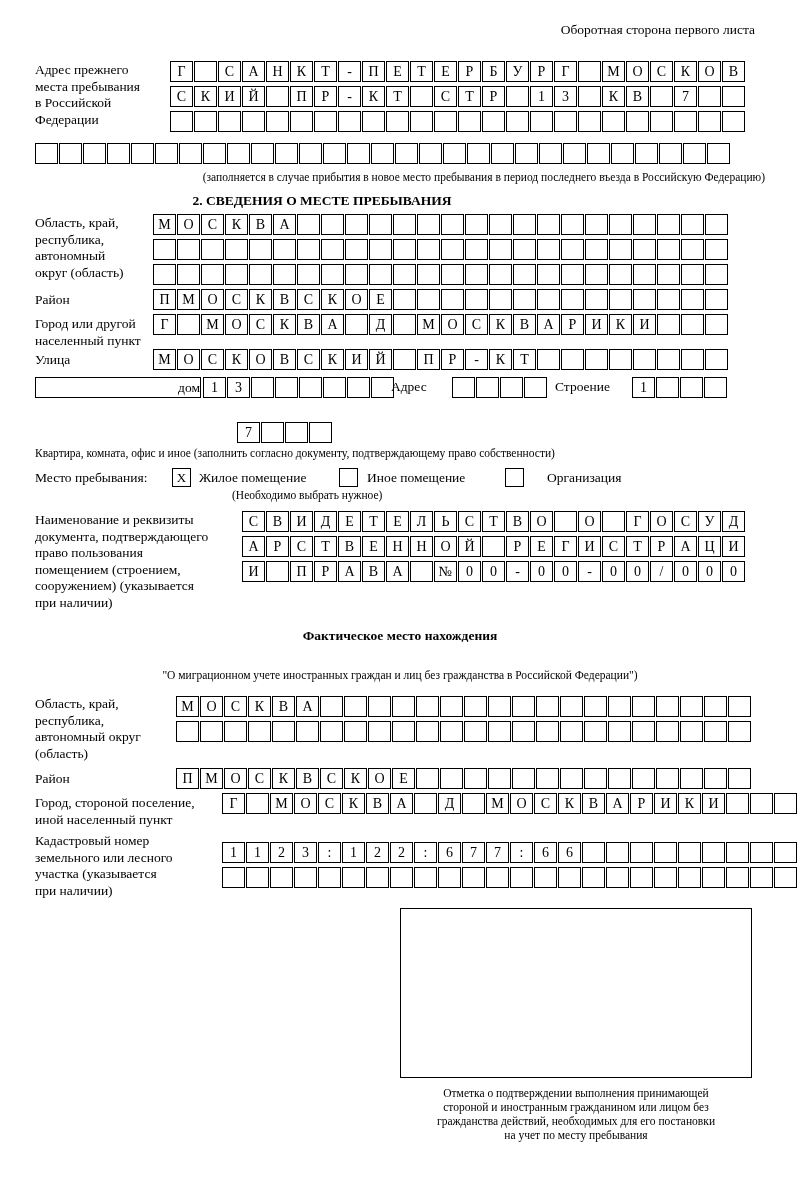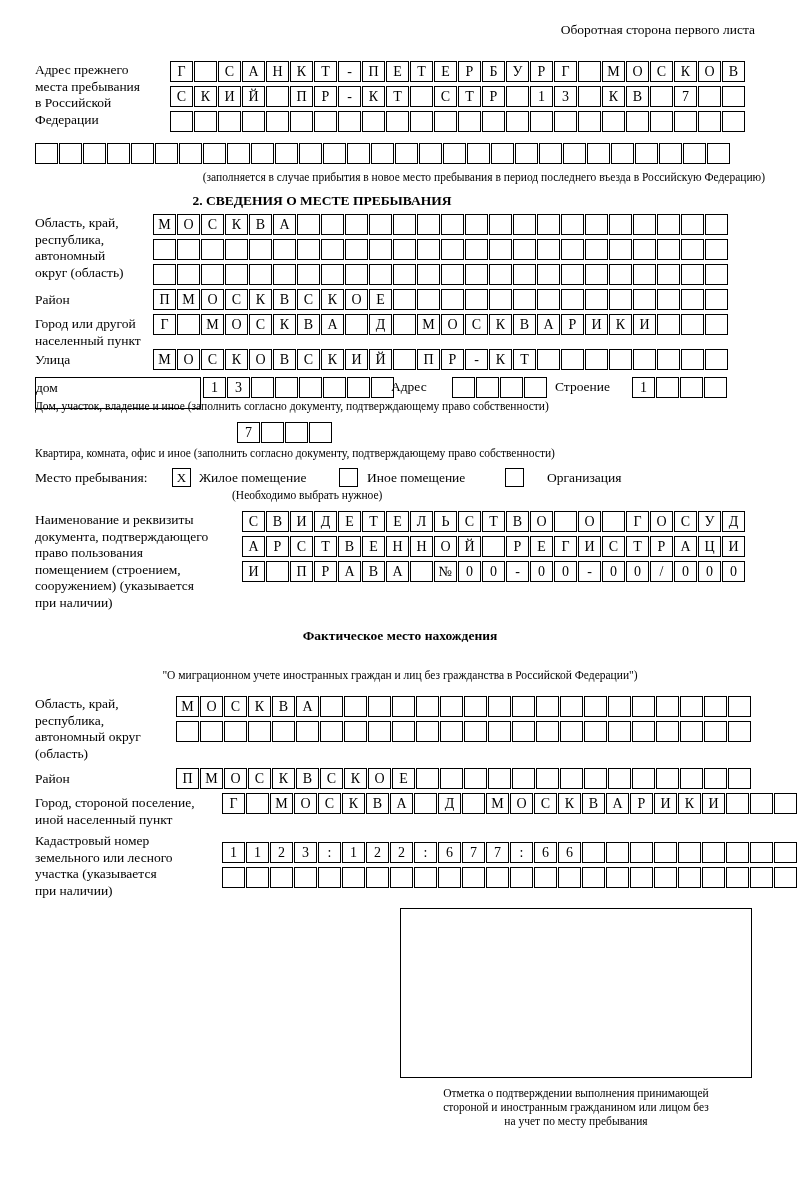--- a/index.html
+++ b/index.html
@@ -27,22 +27,22 @@
     font-size:14px;
     line-height:19px;
     font-family:"Liberation Serif", serif;
   }
   .abs{position:absolute;}
   .labelblock{position:absolute;font-size:13.5px;line-height:16.5px;}
   .note{font-size:11.5px;}
   .note-c{font-size:11.5px;text-align:center;}
   .sect-title{font-size:13.5px;font-weight:bold;text-align:center;}
   .fieldline{
-    border:1px solid #000;box-sizing:border-box;height:32px;
-    font-size:13.5px;text-align:left;line-height:19px;
+    border:1px solid #000;box-sizing:border-box;height:21px;
+    font-size:13.5px;text-align:right;line-height:19px;
   }
   .bigbox{border:1px solid #000;box-sizing:border-box;}
   .smallnote{font-size:11.5px;line-height:14px;text-align:center;}
   .chk{
     width:19px;height:19px;border:1px solid #000;box-sizing:border-box;
     display:inline-block;text-align:center;font-size:13px;line-height:17px;
     vertical-align:middle;
   }
 </style>
 </head>
@@ -364,21 +364,20 @@
       <div class="bx"></div>
     </div>
   <div class="abs lbl" style="left:555px;top:379px;">Строение</div>
   <div class="abs boxes" id="s2-stro" style="left:632px;top:377px;">
       <div class="bx">1</div>
       <div class="bx"></div>
       <div class="bx"></div>
       <div class="bx"></div>
     </div>
 
-  <div class="abs note" style="left:35px;top:400px;">Дом, участок, владение и иное (заполнить согласно документу, подтверждающему право собственности)</div>
 
   <div class="abs boxes" id="s2-flat" style="left:237px;top:422px;">
       <div class="bx">7</div>
       <div class="bx"></div>
       <div class="bx"></div>
       <div class="bx"></div>
     </div>
   <div class="abs note" style="left:35px;top:447px;">Квартира, комната, офис и иное (заполнить согласно документу, подтверждающему право собственности)</div>
 
   <div class="abs lbl" style="left:35px;top:470px;">Место пребывания:</div>
@@ -645,16 +644,17 @@
       <div class="bx"></div>
       <div class="bx"></div>
       <div class="bx"></div>
       <div class="bx"></div>
     </div>
 
   <div class="abs bigbox" style="left:400px;top:908px;width:352px;height:170px;"></div>
   <div class="abs smallnote" style="left:390px;top:1086px;width:372px;">
     <div>Отметка о подтверждении выполнения принимающей</div>
     <div>стороной и иностранным гражданином или лицом без</div>
+    <div>гражданства действий, необходимых для его постановки</div>
     <div>на учет по месту пребывания</div>
   </div>
 
 </div>
 
 </body></html>

